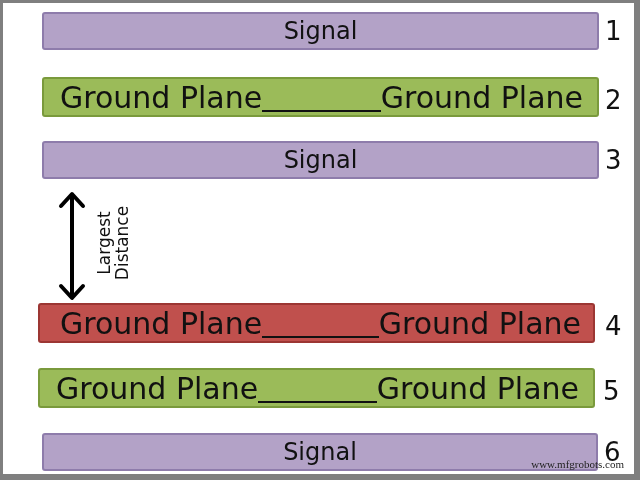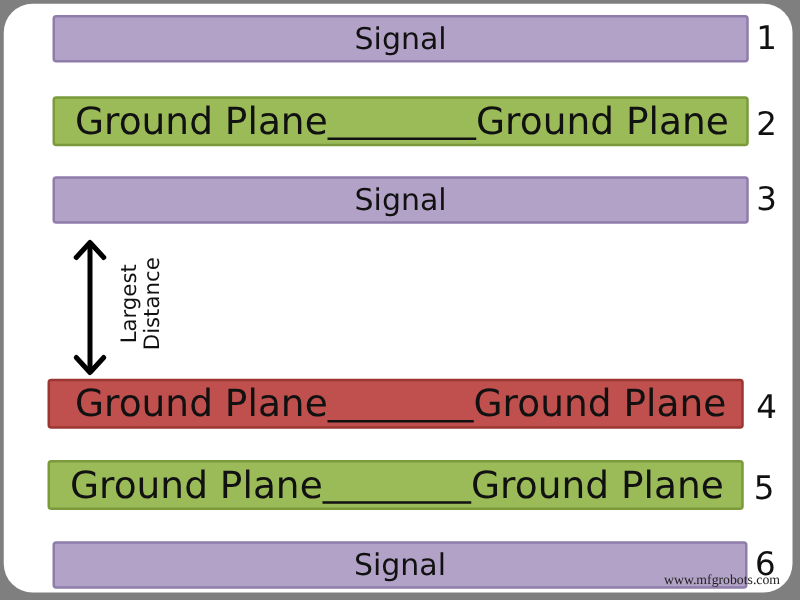--- a/index.html
+++ b/index.html
@@ -4,21 +4,20 @@
   <style>
     html, body { margin: 0; padding: 0; }
     body {
       width: 640px; height: 480px; position: relative; overflow: hidden;
       background: #7f7f7f;
       font-family: "DejaVu Sans", "Liberation Sans", sans-serif;
     }
     .canvas {
       position: absolute; left: 3px; top: 3px; width: 631px; height: 471px;
       background: #ffffff;
-      border-radius: 23px;
     }
     .layer {
       position: absolute; box-sizing: border-box;
       border-radius: 3px;
       display: flex; align-items: center;
       font-size: 30px; color: #111111;
       white-space: nowrap; overflow: hidden;
     }
     .layer.signal { background: #b3a2c7; border: 2px solid #8e7cab; justify-content: center; font-size: 24px; }
     .layer.green  { background: #9bbb59; border: 2px solid #7a9a3c; justify-content: space-between; padding: 0 14px 0 16px; }

